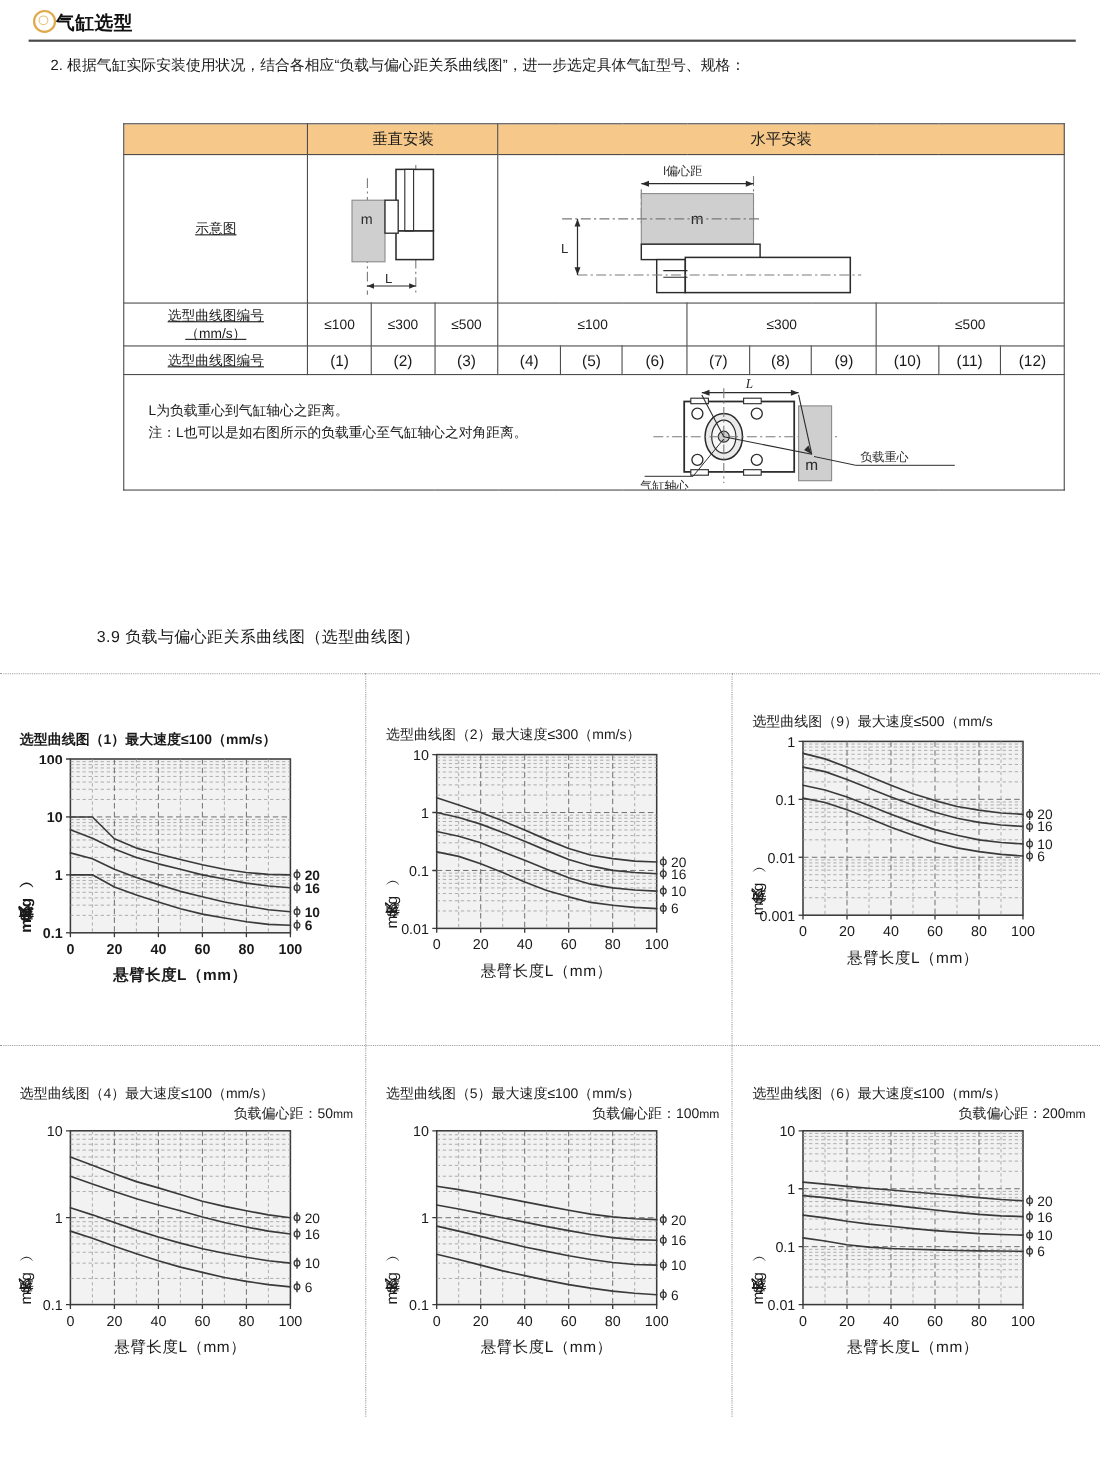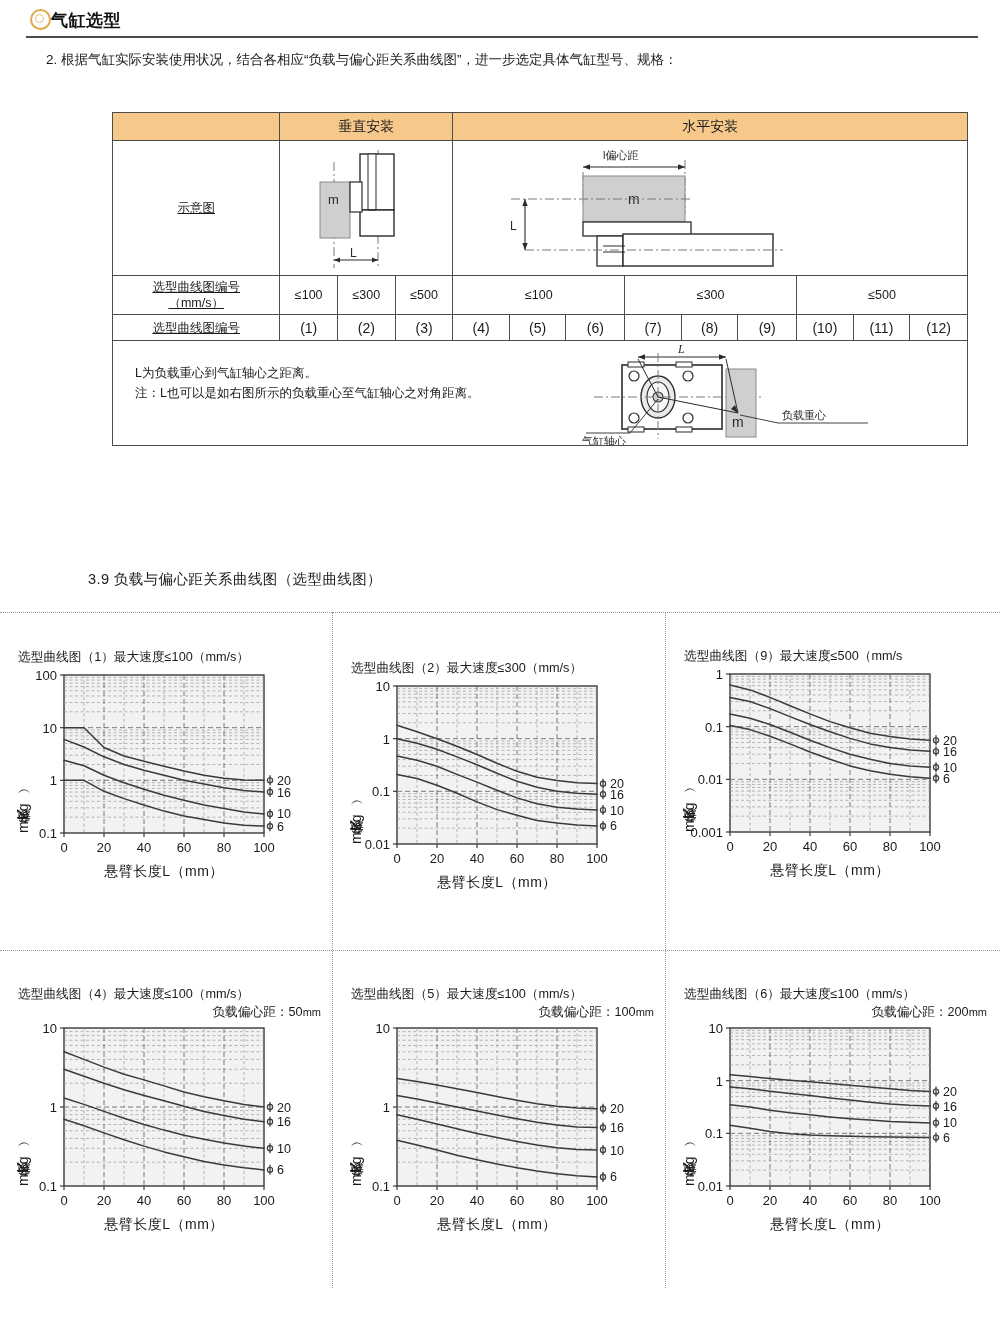--- a/index.html
+++ b/index.html
@@ -234,21 +234,21 @@
 </div>
 
 <div class="sec21">3.9 负载与偏心距关系曲线图（选型曲线图）</div>
 
 <div class="charts">
   <div class="hsep" style="top:0;"></div>
   <div class="hsep" style="top:338px;"></div>
   <div class="vsep" style="left:332px;height:676px;"></div>
   <div class="vsep" style="left:665px;height:676px;"></div>
 
-  <div class="cell" style="left:0;top:1px;" id="cell-1">
+  <div class="cell" style="left:0;top:16px;font-weight:bold;" id="cell-1">
       <div style="position: relative; width: 333px; height: 338px;">
         <div class="ctitle ctitle-1">选型曲线图（1）最大速度≤100（mm/s）</div>
         <svg width="333" height="338" viewBox="0 0 333 338">
           <rect x="64" y="62" width="200" height="158" fill="#f2f2f2" stroke="#3a3a3a" stroke-width="1.4"></rect>
           <line x1="64" y1="204.14575356169698" x2="264" y2="204.14575356169698" stroke="#9a9a9a" stroke-width="0.7" stroke-dasharray="3,2.5"></line>
           <line x1="64" y1="194.87161391809778" x2="264" y2="194.87161391809778" stroke="#9a9a9a" stroke-width="0.7" stroke-dasharray="3,2.5"></line>
           <line x1="64" y1="188.29150712339398" x2="264" y2="188.29150712339398" stroke="#9a9a9a" stroke-width="0.7" stroke-dasharray="3,2.5"></line>
           <line x1="64" y1="183.18757977163636" x2="264" y2="183.18757977163636" stroke="#9a9a9a" stroke-width="0.7" stroke-dasharray="3,2.5"></line>
           <line x1="64" y1="179.01736747979476" x2="264" y2="179.01736747979476" stroke="#9a9a9a" stroke-width="0.7" stroke-dasharray="3,2.5"></line>
           <line x1="64" y1="175.4915032259158" x2="264" y2="175.4915032259158" stroke="#9a9a9a" stroke-width="0.7" stroke-dasharray="3,2.5"></line>

